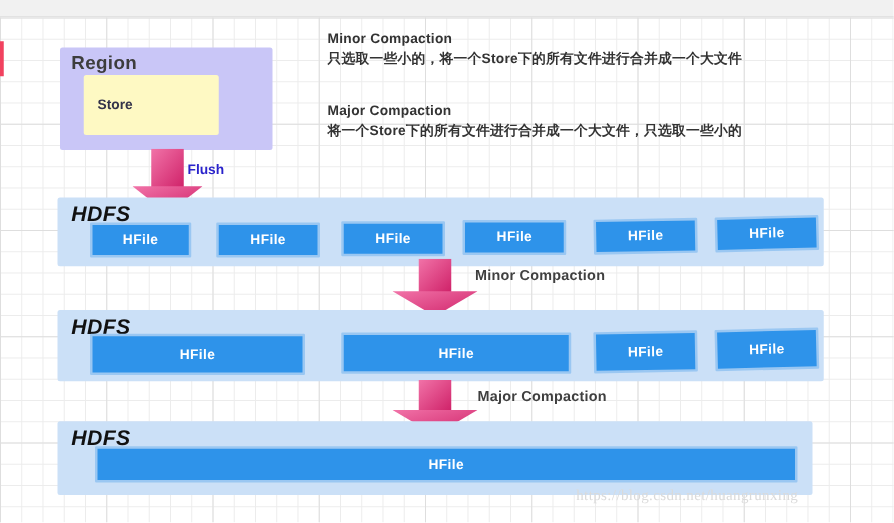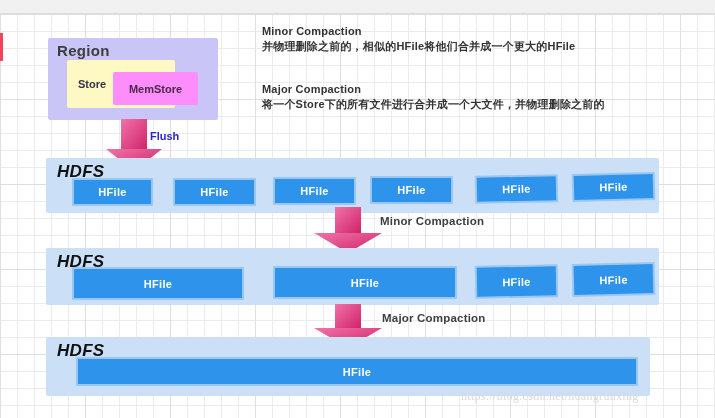--- a/index.html
+++ b/index.html
@@ -88,36 +88,33 @@
       <stop offset="0" stop-color="#f173a8"></stop>
       <stop offset="1" stop-color="#cf2168"></stop>
     </linearGradient>
   </defs>
 </svg>
 
 <div class="abs region-box">
   <div class="abs region-label">Region</div>
   <div class="abs store-box">
     <div class="abs store-label">Store</div>
-    <div class="abs memstore-box">
-      <span class="memstore-label">MemStore</span>
-    </div>
   </div>
 </div>
 
 <svg class="abs arrow-svg flush-arrow" width="56" height="52">
   <rect x="15" y="0" width="26" height="32" fill="url(#pinkGrad)"></rect>
   <polygon points="0,30 56,30 28,52" fill="url(#pinkGrad)"></polygon>
 </svg>
 <div class="abs flush-label">Flush</div>
 
 <div class="abs note note-minor-title">Minor Compaction</div>
-<div class="abs note note-minor-desc">并物理删除之前的，相似的HFile将他们合并成一个更大的HFile</div>
+<div class="abs note note-minor-desc">只选取一些小的，将一个Store下的所有文件进行合并成一个大文件</div>
 <div class="abs note note-major-title">Major Compaction</div>
-<div class="abs note note-major-desc">将一个Store下的所有文件进行合并成一个大文件，并物理删除之前的</div>
+<div class="abs note note-major-desc">将一个Store下的所有文件进行合并成一个大文件，只选取一些小的</div>
 
 <div class="abs hdfs-row hdfs-row1">
   <div class="abs hdfs-label">HDFS</div>
   <div class="hfile r1b r1b1">HFile</div>
   <div class="hfile r1b r1b2">HFile</div>
   <div class="hfile r1b r1b3">HFile</div>
   <div class="hfile r1b r1b4">HFile</div>
   <div class="hfile r1b r1b5">HFile</div>
   <div class="hfile r1b r1b6">HFile</div>
 </div>

